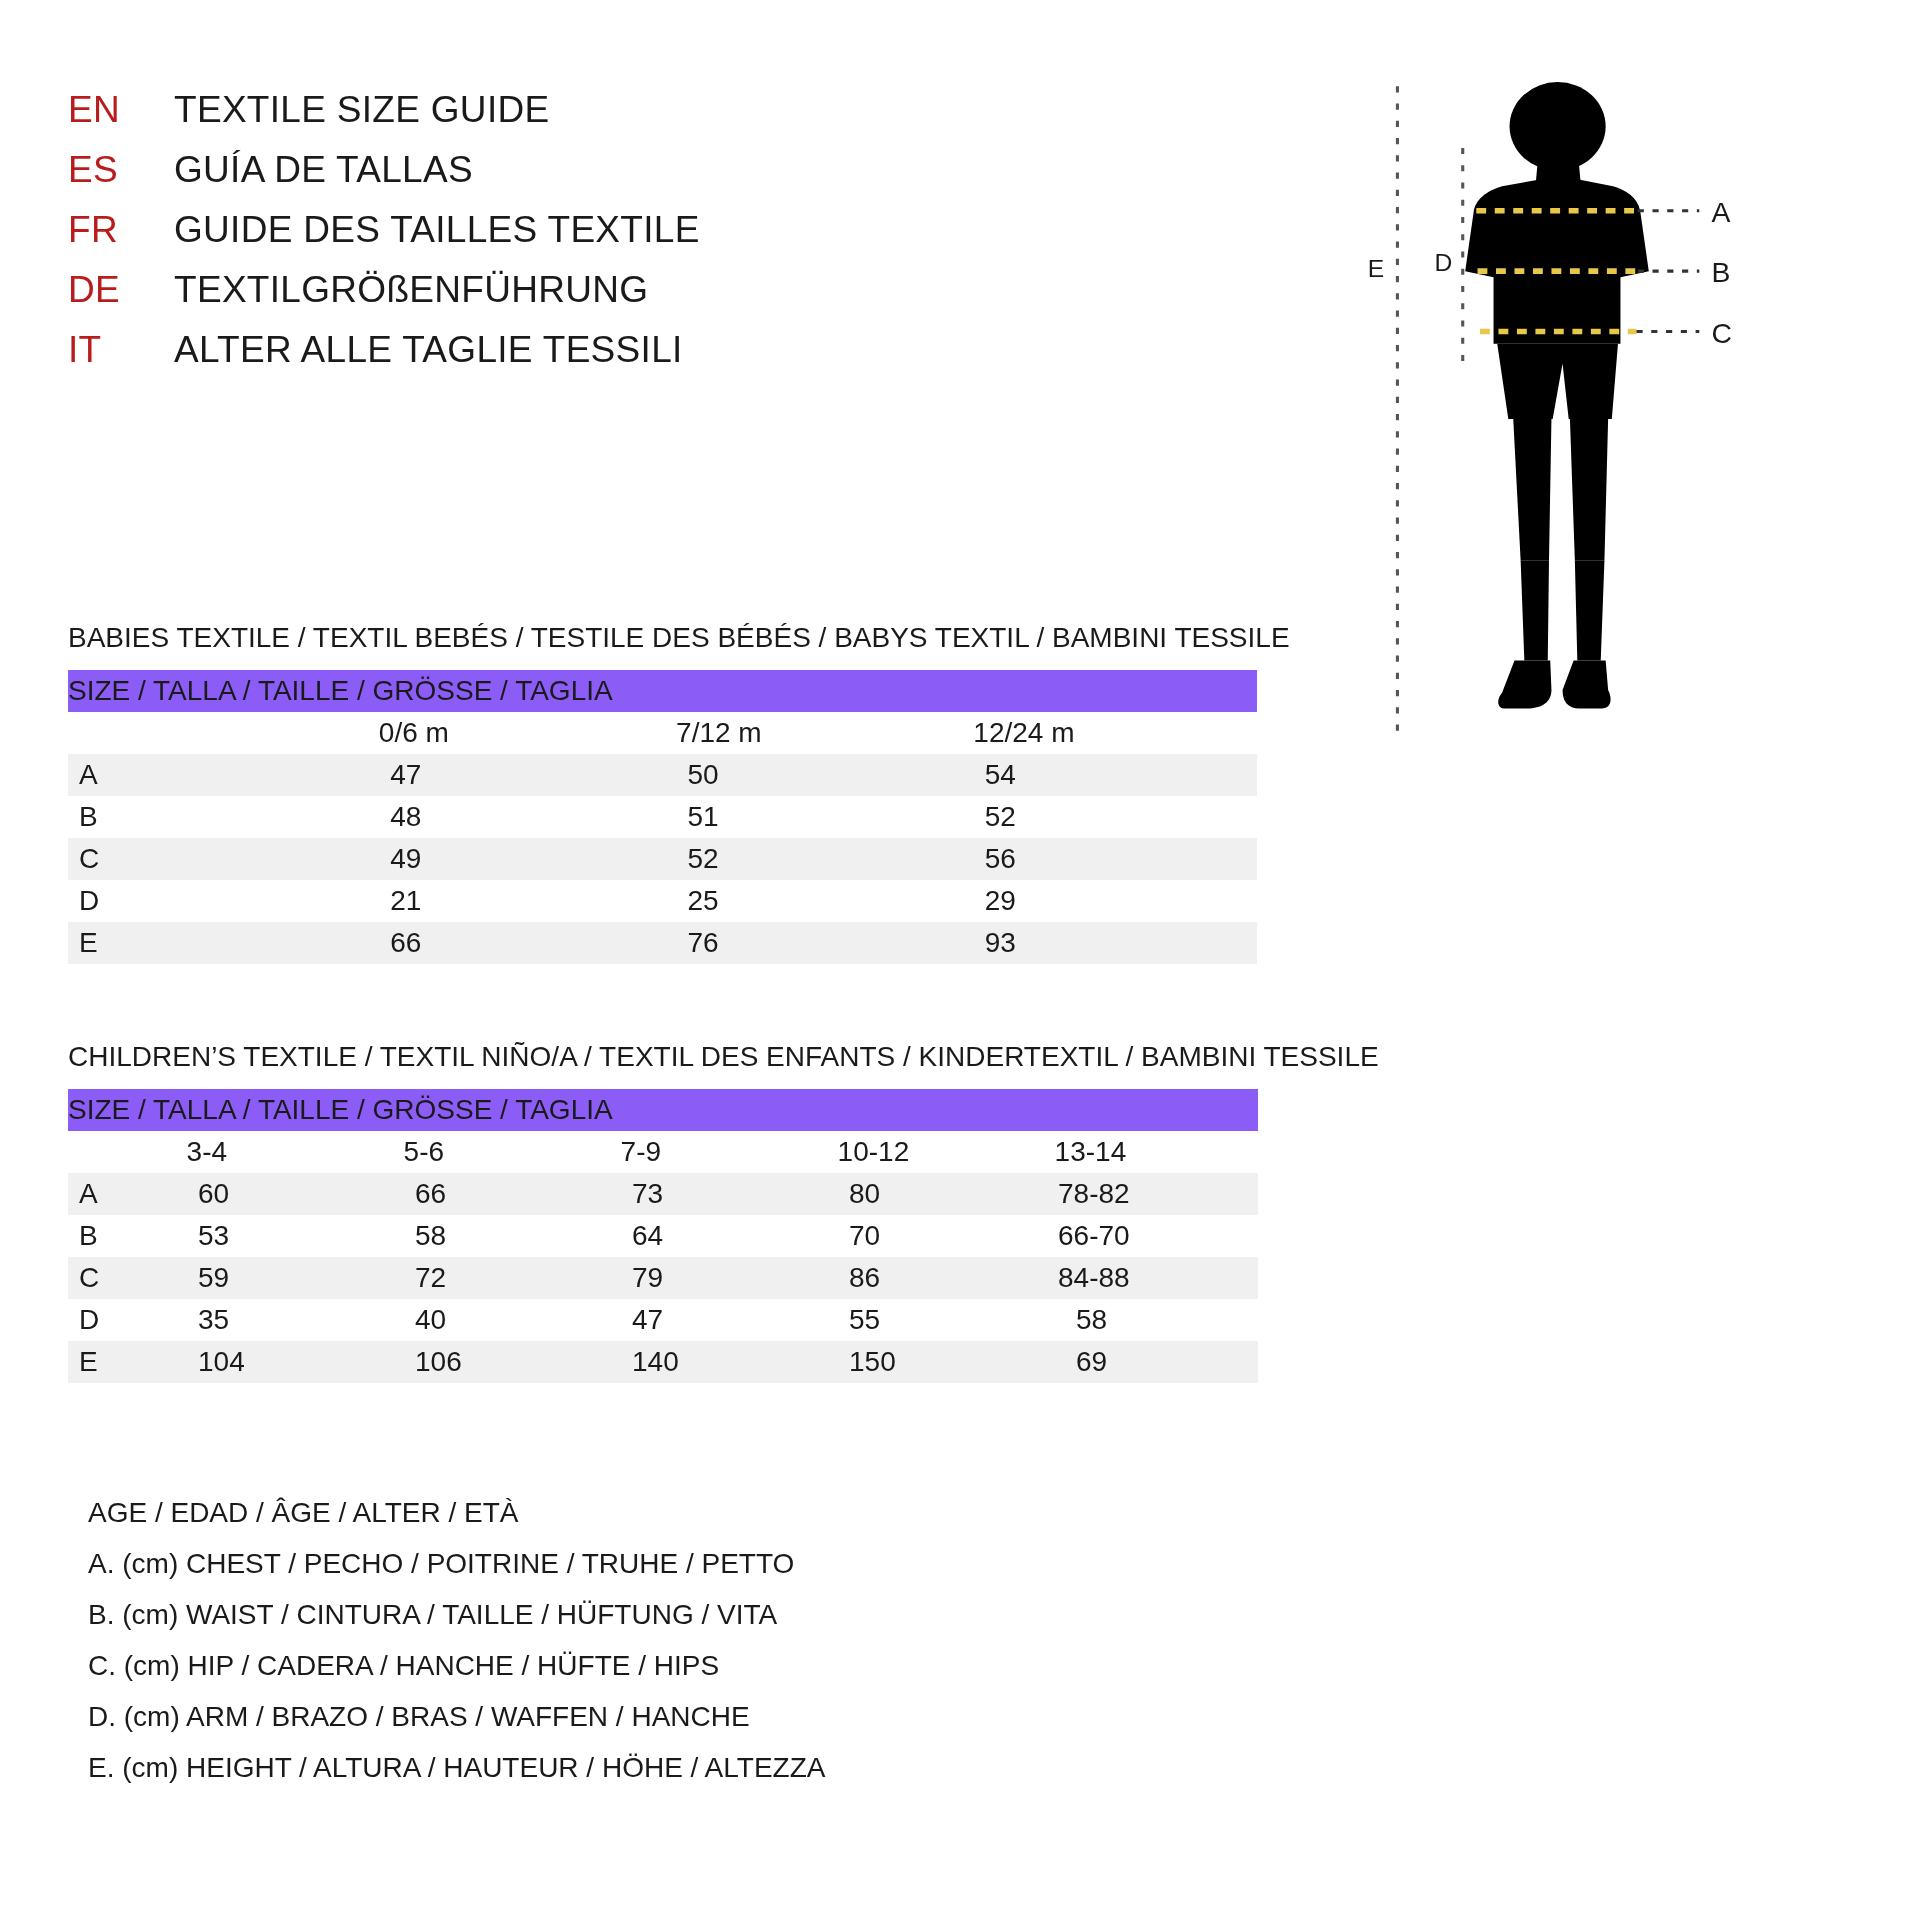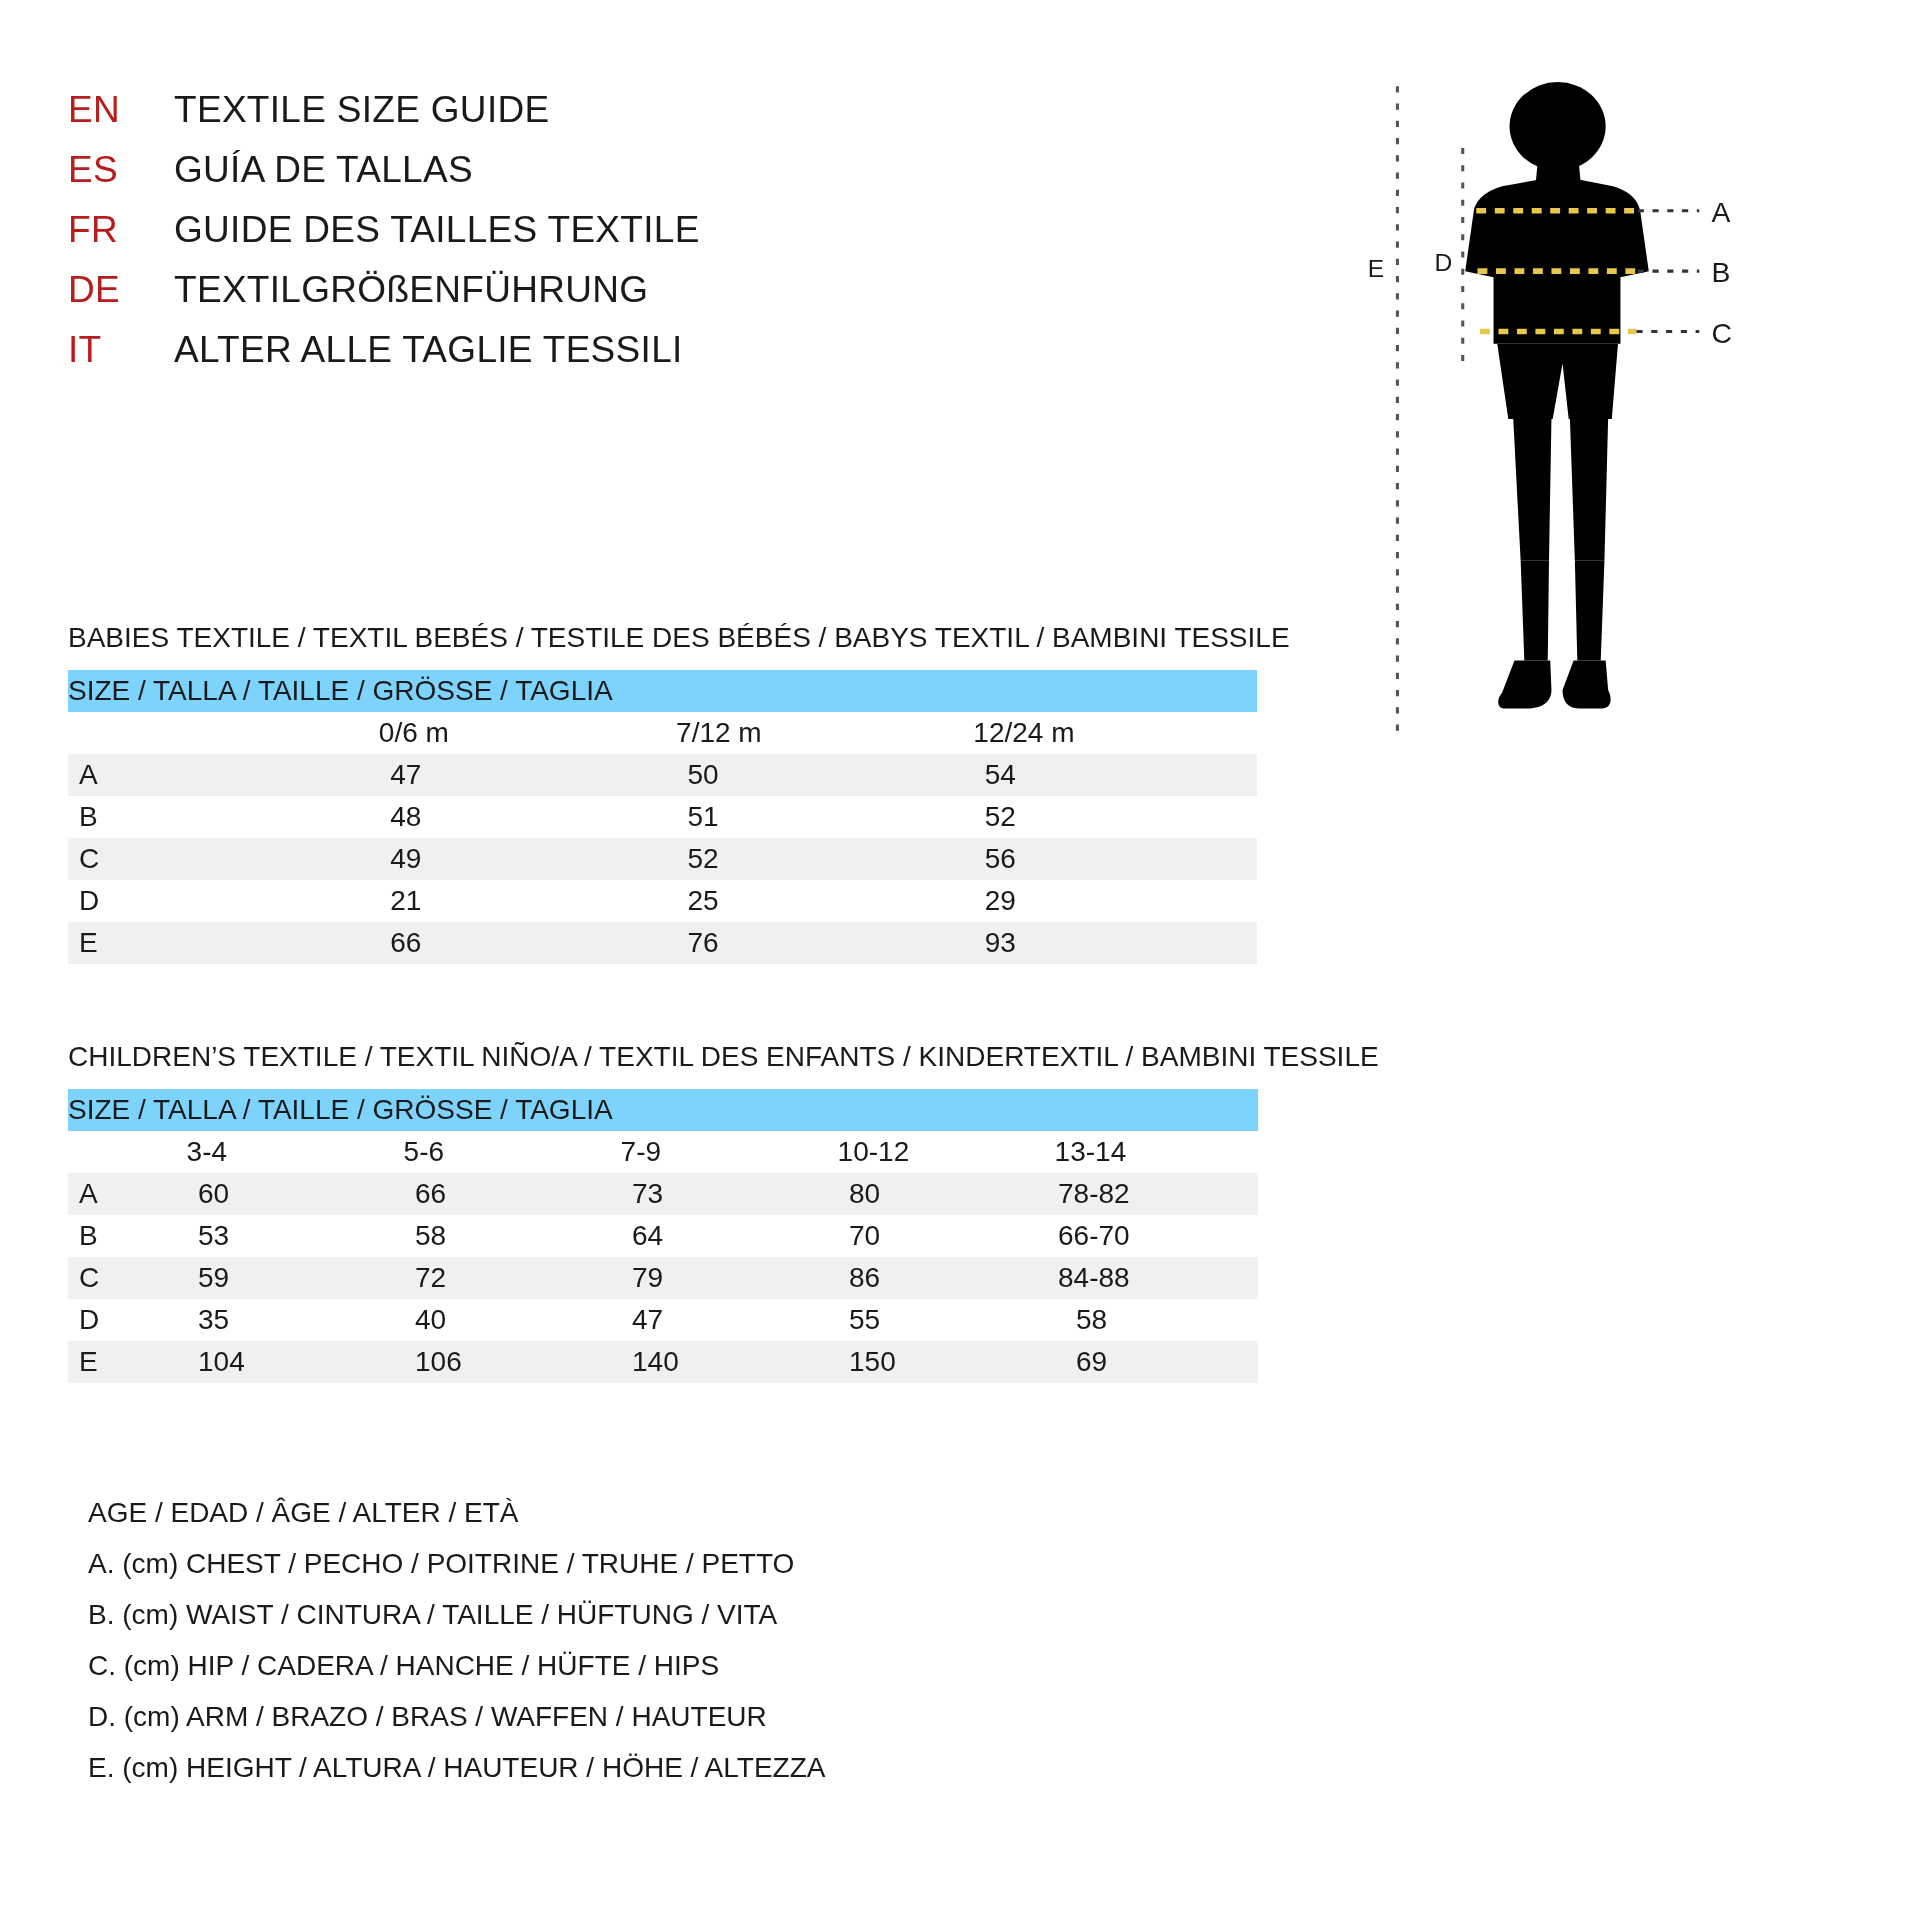--- a/index.html
+++ b/index.html
@@ -76,21 +76,21 @@
   }
   table.size-table td, table.size-table th {
     font-size: 28px;
     font-weight: normal;
     text-align: left;
     padding: 0;
     height: 42px;
     color: #1a1a1a;
   }
   .hdr-band td {
-    background: #7dd3fc;
+    background: #8b5cf6;
     height: 47px;
     font-size: 28px;
     padding-left: 11px;
   }
   .row-alt td { background: #f0f0f0; }
   .row-plain td { background: #ffffff; }
   .col-label { width: 105px; padding-left: 11px !important; }
   .col-v { width: 217px; }
   .cellpad { padding-left: 13.6px !important; }
   .subhdr td { background: #ffffff; height: 47px; }
@@ -294,18 +294,18 @@
         </tr>
       </tbody>
     </table>
   </div>
 
   <div class="legend" style="top:1497px;">
     <div class="legend-line">AGE / EDAD / ÂGE / ALTER / ETÀ</div>
     <div class="legend-line">A. (cm) CHEST / PECHO / POITRINE / TRUHE / PETTO</div>
     <div class="legend-line">B. (cm) WAIST / CINTURA / TAILLE / HÜFTUNG / VITA</div>
     <div class="legend-line">C. (cm) HIP / CADERA / HANCHE / HÜFTE / HIPS</div>
-    <div class="legend-line">D. (cm) ARM / BRAZO / BRAS / WAFFEN / HAUTEUR</div>
+    <div class="legend-line">D. (cm) ARM / BRAZO / BRAS / WAFFEN / HANCHE</div>
     <div class="legend-line">E. (cm) HEIGHT / ALTURA / HAUTEUR / HÖHE / ALTEZZA</div>
   </div>
 
 </div>
 
 
 </body></html>

